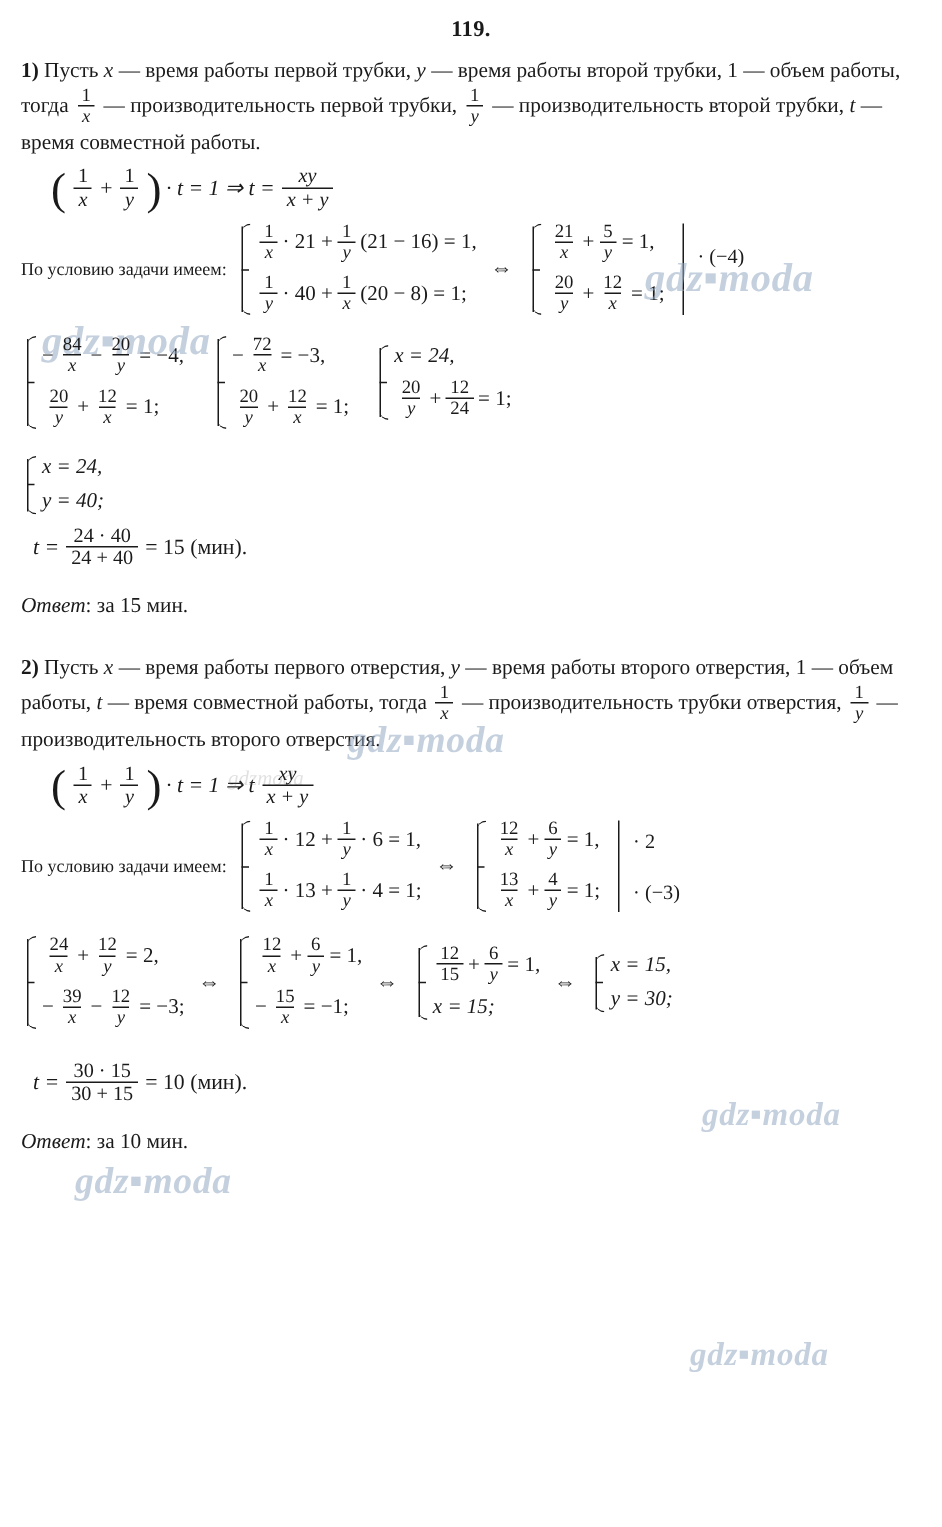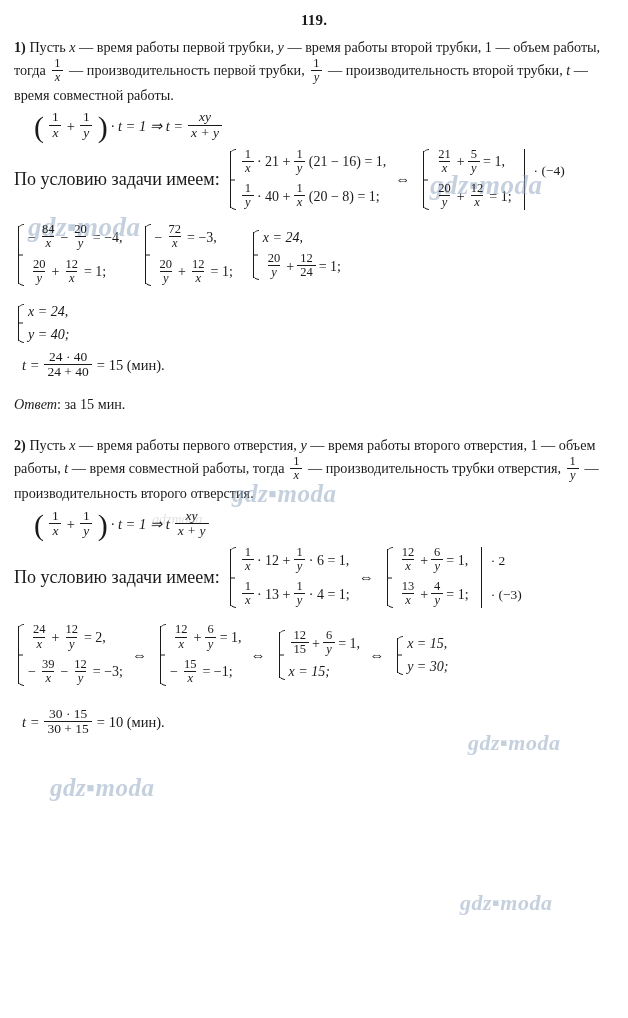--- a/index.html
+++ b/index.html
@@ -131,21 +131,21 @@
     gap: 18px;
   }
 
   .row {
     display: flex;
     align-items: center;
     margin: 8px 14px;
     flex-wrap: nowrap;
   }
   .label-cond {
-    font-size: 18px;
+    font-size: 12px;
     margin-right: 6px;
     white-space: nowrap;
   }
 
   .answer {
     font-size: 14.2px;
     margin: 10px 14px 4px 14px;
   }
 
   
@@ -643,14 +643,17 @@
 
   <div class="mathline" style="margin-left:22px; margin-top:22px;">
     <span class="it">t =</span>
     <span class="frac big">
       <span class="num">30 · 15</span>
       <span class="den">30 + 15</span>
     </span>
     <span>= 10 (мин).</span>
   </div>
 
+  <div class="answer" style="margin-top:16px;">
+    <span class="it">Ответ</span><span>: за 10 мин.</span>
+  </div>
 
 </div>
 
 </body></html>

